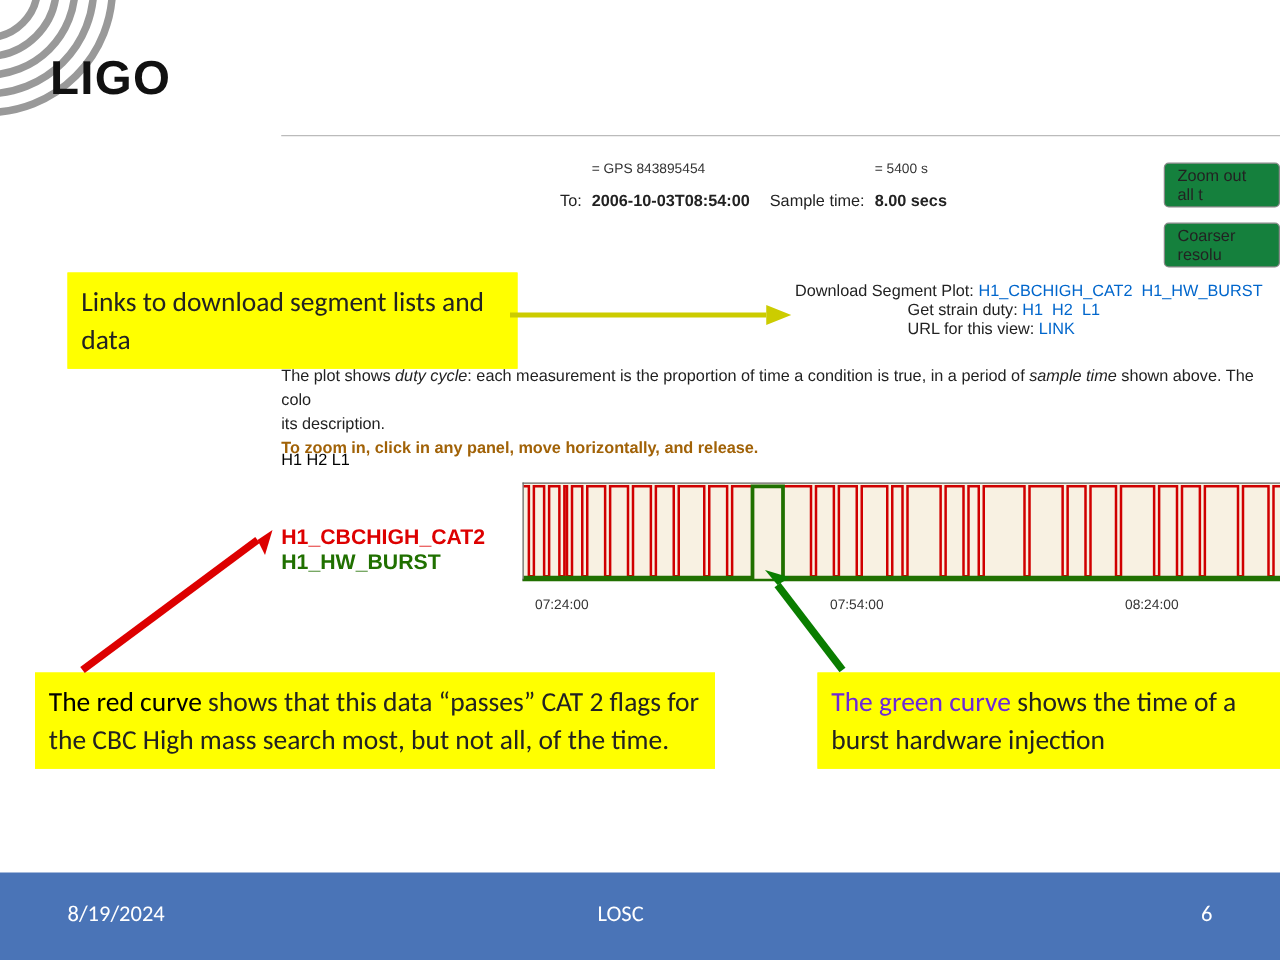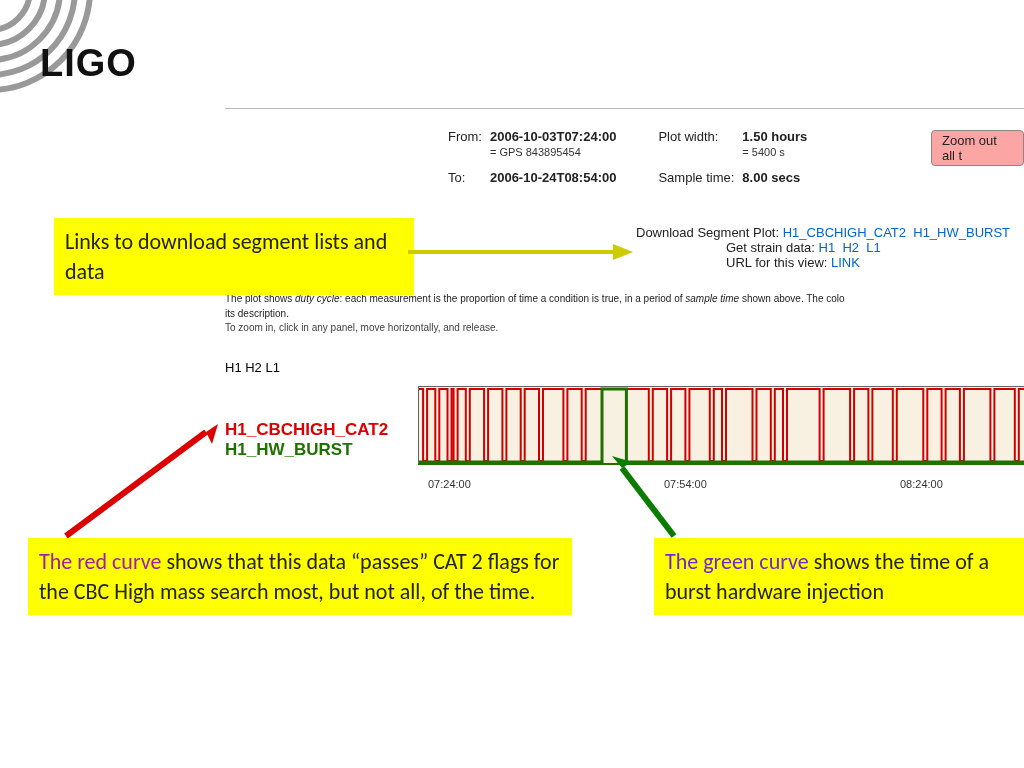--- a/index.html
+++ b/index.html
@@ -6,39 +6,39 @@
   .slide{position:relative;width:1024px;height:612px}
   .logo-arcs{position:absolute;left:-50px;top:-50px}
   .logo-text{position:absolute;left:40px;top:42px;font-family:Arial,Helvetica,sans-serif;font-weight:900;font-size:38px;letter-spacing:1px;color:#111}
   .title{position:absolute;left:258px;top:32px;font-size:40px;color:#222}
   .divider{position:absolute;left:225px;top:108px;width:800px;height:1px;background:#bbb}
   .meta{position:absolute;left:448px;top:128px;font-family:Verdana,Arial,sans-serif;font-size:13px;color:#222}
   .meta table{border-collapse:collapse}
   .meta td{padding:1px 8px 1px 0;vertical-align:top;white-space:nowrap}
   .meta .bold{font-weight:700}
   .meta .sub{font-size:11px;color:#333}
-  .btn{display:inline-block;background:#fca5a5;border:1px solid #888;border-radius:4px;padding:2px 10px;font-size:13px;font-family:Verdana,Arial,sans-serif;color:#222}
+  .btn{display:inline-block;background:#15803d;border:1px solid #888;border-radius:4px;padding:2px 10px;font-size:13px;font-family:Verdana,Arial,sans-serif;color:#222}
   .btn1{position:absolute;left:931px;top:130px}
   .btn2{position:absolute;left:931px;top:178px}
   .dl-block{position:absolute;left:636px;top:225px;font-family:Verdana,Arial,sans-serif;font-size:13px;color:#222;width:400px}
   .dl-block .row{white-space:nowrap}
   .dl-block a{color:#06c;text-decoration:none}
   .dl-block .r2{padding-left:90px}
   .dl-block .r3{padding-left:90px}
-  .caption{position:absolute;left:225px;top:292px;font-family:Verdana,Arial,sans-serif;font-size:10px;color:#222;width:800px;line-height:1.45}
-  .caption .red{color:#404040;font-weight:400}
+  .caption{position:absolute;left:225px;top:292px;font-family:Verdana,Arial,sans-serif;font-size:13px;color:#222;width:800px;line-height:1.45}
+  .caption .red{color:#a16207;font-weight:700}
   .caption i{font-style:italic}
   .ylabel{position:absolute;left:225px;top:360px;font-family:Liberation Sans, sans-serif;font-size:13px}
   .legend{position:absolute;left:225px;top:420px;font-family:Verdana,Arial,sans-serif;font-size:17px;font-weight:700}
   .legend .r{color:#d00}
   .legend .g{color:#207000}
   .chart{position:absolute;left:418px;top:386px;width:610px;height:76px;background:#f8f1e2;border-top:1px solid #666;border-left:1px solid #666;border-bottom:2px solid #207000}
   .xtick{position:absolute;top:478px;font-family:Verdana,Arial,sans-serif;font-size:11px;color:#333}
   .callout{position:absolute;background:#ffff00;border:1px solid #ffff00;font-size:22px;color:#222;padding:8px 10px;line-height:1.35}
-  .callout .red-txt{color:#a21caf}
+  .callout .red-txt{color:#000000}
   .callout .green-txt{color:#6d28d9}
   .footer{position:absolute;left:0;top:698px;width:1024px;height:70px;background:#4a74b7;color:#fff;font-size:18px}
   .footer .date{position:absolute;left:54px;top:22px}
   .footer .src{position:absolute;left:478px;top:22px}
   .footer .pg{position:absolute;right:54px;top:22px}
   svg{overflow:visible}
 </style>
 </head>
 <body>
 
@@ -53,58 +53,52 @@
       <circle cx="40" cy="40" r="100"></circle>
     </g>
   </svg>
   <div class="logo-text">LIGO</div>
 
   <div class="divider"></div>
 
   <div class="meta">
     <table>
       <tbody>
-          <tr>
-        <td>From:</td>
-        <td class="bold">2006-10-03T07:24:00</td>
-        <td style="width:26px"></td>
-        <td>Plot width:</td>
-        <td class="bold">1.50 hours</td>
-      </tr>
       <tr>
         <td></td>
         <td class="sub">= GPS 843895454</td>
         <td></td>
             <td></td>
         <td class="sub">= 5400 s</td>
       </tr>
       <tr>
             <td style="height:8px"></td>
           </tr>
       <tr>
         <td>To:</td>
-        <td class="bold">2006-10-24T08:54:00</td>
+        <td class="bold">2006-10-03T08:54:00</td>
         <td></td>
         <td>Sample time:</td>
         <td class="bold">8.00 secs</td>
       </tr>
     </tbody>
       </table>
   </div>
 
   <div class="btn btn1">Zoom out all t</div>
+  <div class="btn btn2">Coarser resolu</div>
 
   <div class="dl-block">
     <div class="row">
       <span>Download Segment Plot:</span>
       <a href="#">H1_CBCHIGH_CAT2</a>&nbsp;
       <a href="#">H1_HW_BURST</a>
     </div>
     <div class="row r2">
-      <span>Get strain data:</span>
+      <span>Get strain duty:</span>
       <a href="#">H1</a>&nbsp;
       <a href="#">H2</a>&nbsp;
       <a href="#">L1</a>
     </div>
     <div class="row r3">
       <span>URL for this view:</span>
       <a href="#">LINK</a>
     </div>
   </div>
 
@@ -146,14 +140,19 @@
   </svg>
 
   <div class="callout" style="left:654px;top:538px;width:356px">
     <span class="green-txt">The green curve</span><span> shows the time of a burst hardware injection</span>
   </div>
   <svg style="position:absolute;left:604px;top:454px" width="100" height="90">
     <line x1="70" y1="82" x2="18" y2="14" stroke="#0a7d00" stroke-width="6"></line>
     <polygon points="18,14 8,2 28,8" fill="#0a7d00"></polygon>
   </svg>
 
+  <div class="footer">
+    <div class="date">8/19/2024</div>
+    <div class="src">LOSC</div>
+    <div class="pg">6</div>
+  </div>
 
 </div>
 
 </body></html>

